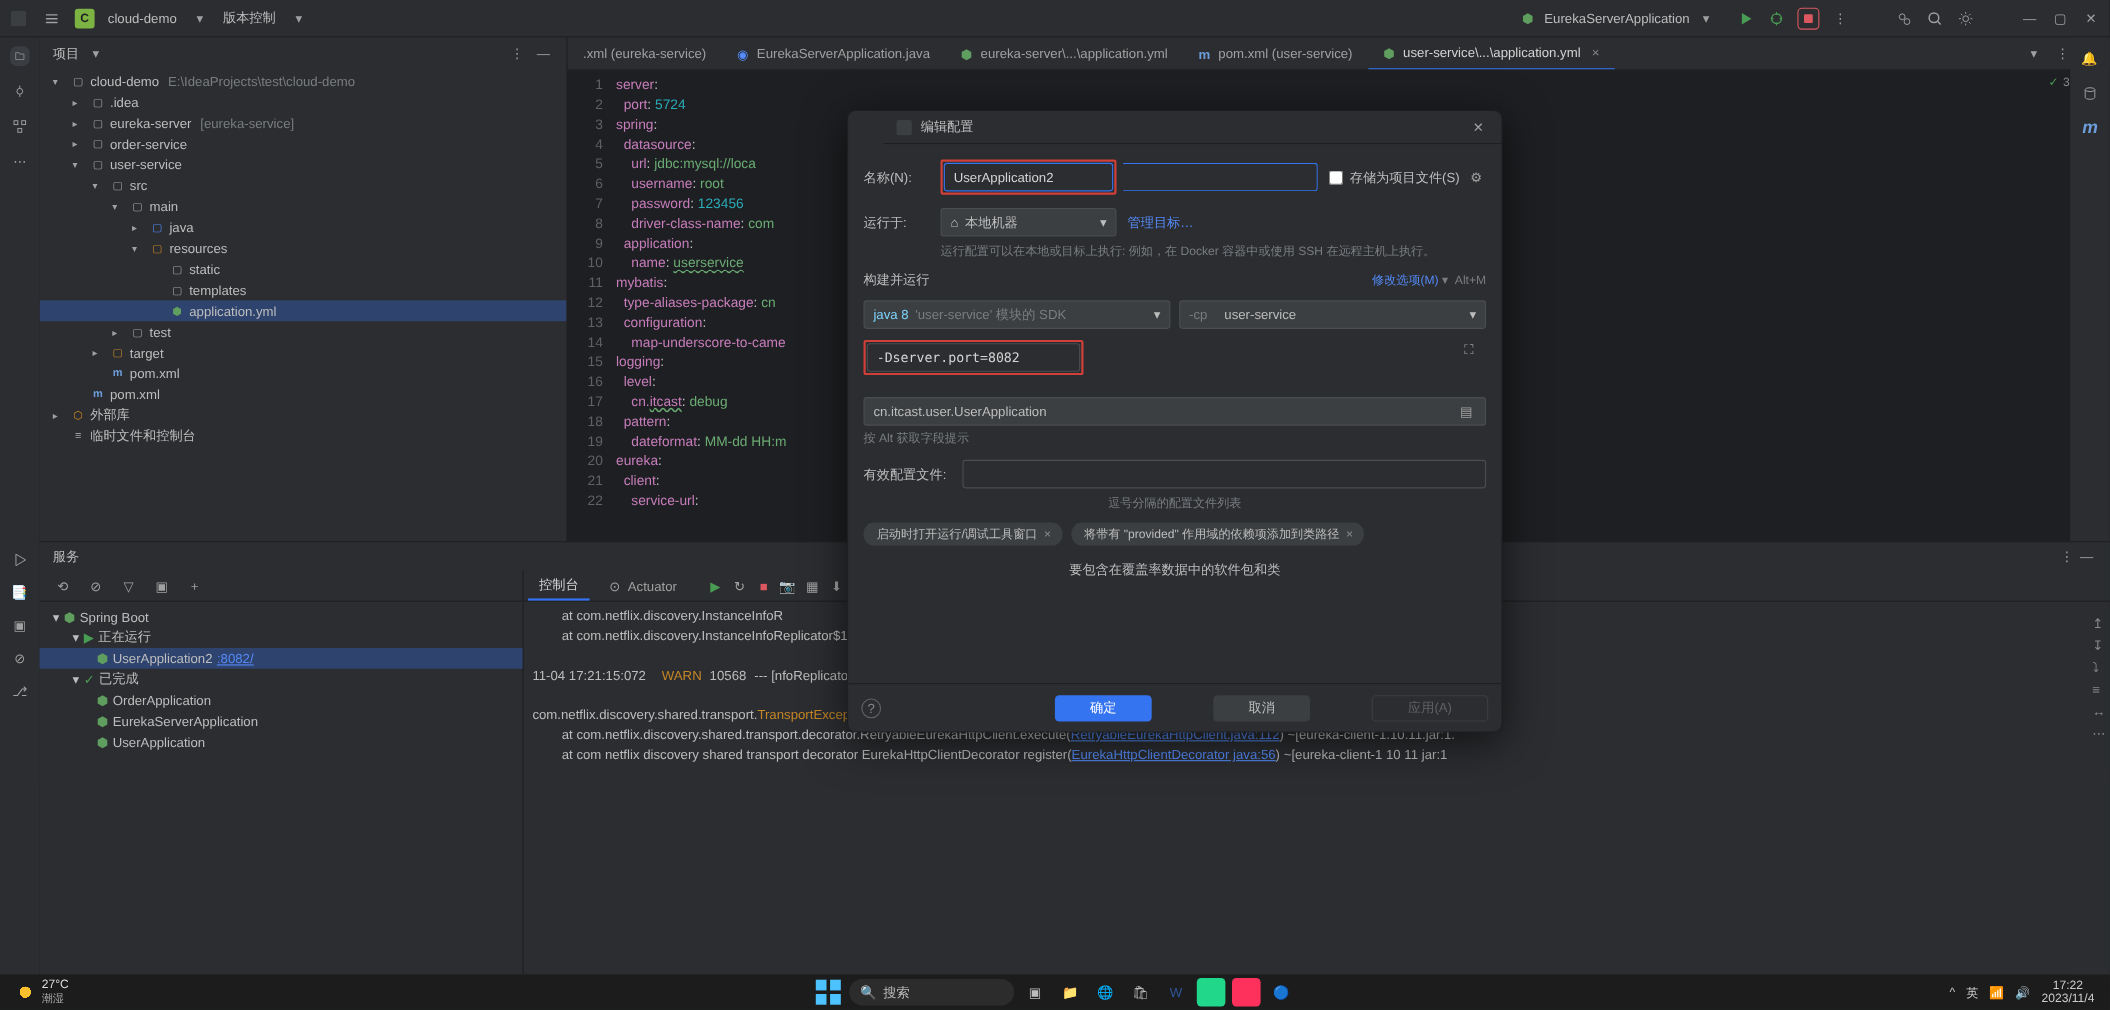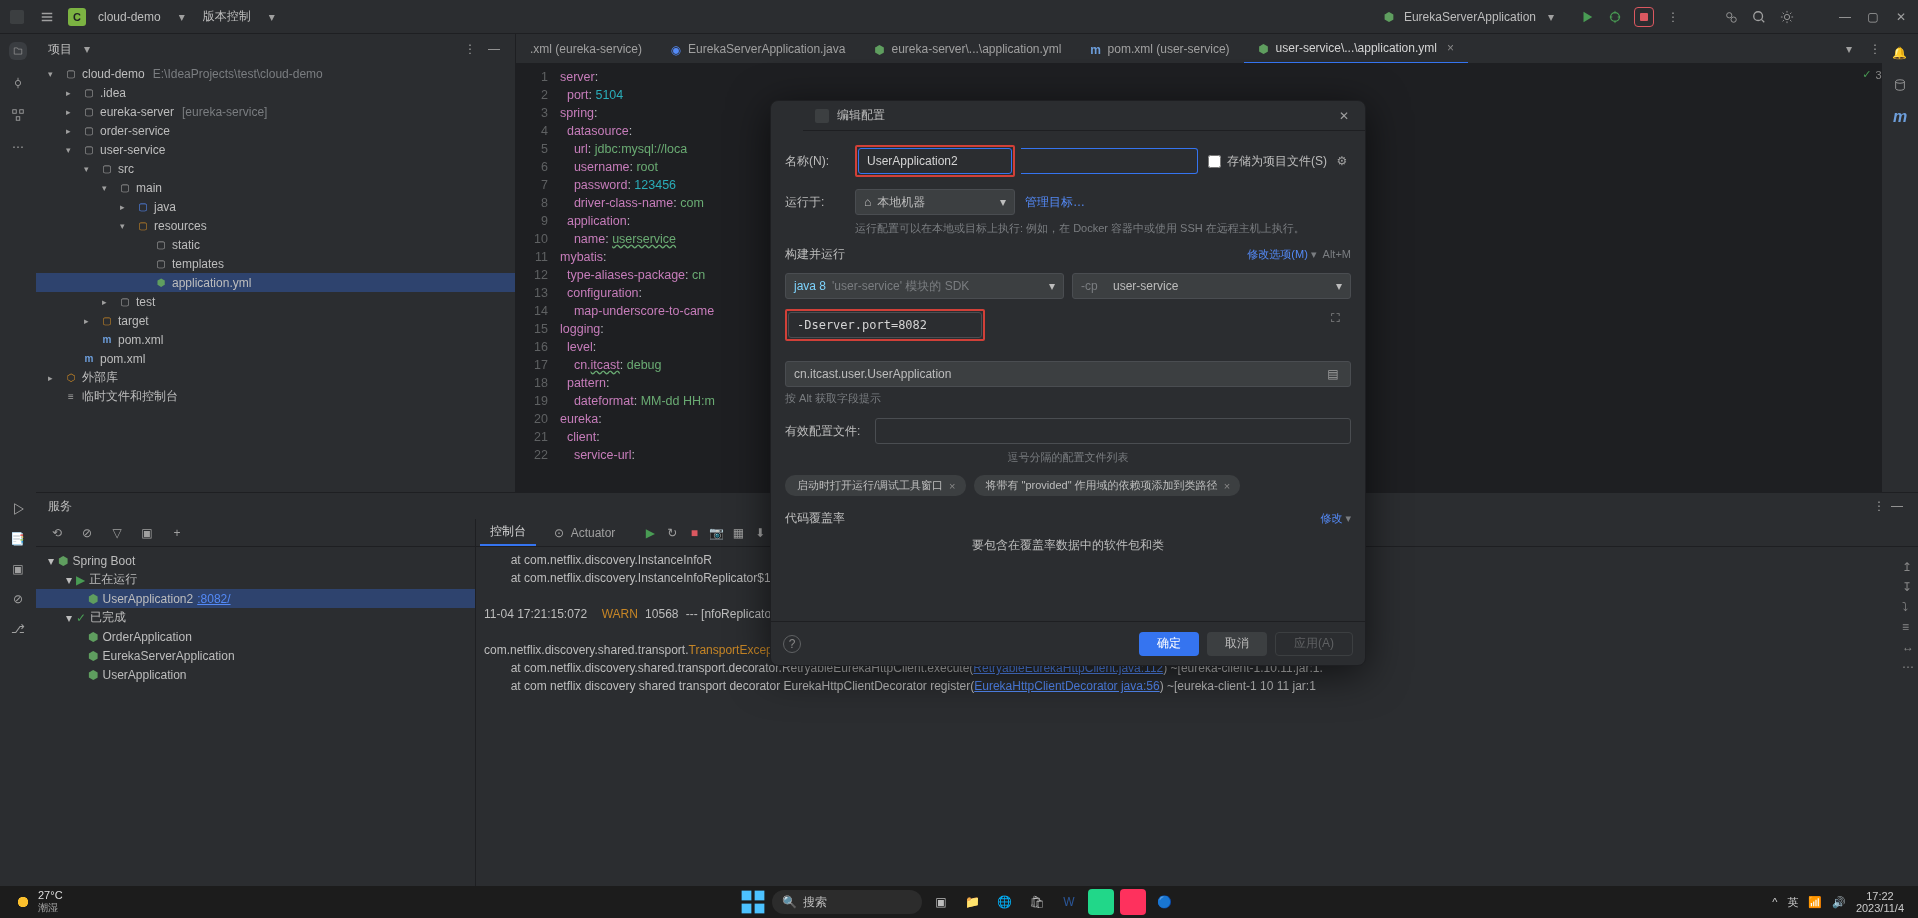--- a/index.html
+++ b/index.html
@@ -26,21 +26,21 @@
 .tree { flex: 1; overflow: auto; font-size: 12px; }
 .tree-row { display: flex; align-items: center; height: 19px; padding-left: 8px; gap: 4px; cursor: pointer; }
 .tree-row.sel { background: #2e436e; }
 .tree-row .arr { width: 12px; color: #a0a0a0; font-size: 9px; }
 .tree-row .ficon { width: 14px; height: 14px; display: inline-flex; align-items: center; justify-content: center; font-size: 10px; }
 .folder { color: #a0a0a0; }
 .mvn { color: #6d9edb; font-weight: bold; }
 .yml { color: #5f9e5f; }
 
 .editor-area { flex: 1; display: flex; flex-direction: column; background: #1e1f22; position: relative; }
-.tabs { height: 30px; display: flex; align-items: center; background: #2b2d30; border-bottom: 1px solid #1e1f22; overflow: hidden; text-align: center; }
+.tabs { height: 30px; display: flex; align-items: center; background: #2b2d30; border-bottom: 1px solid #1e1f22; overflow: hidden; }
 .tab { height: 30px; display: flex; align-items: center; padding: 0 14px; gap: 6px; color: #a0a0a0; font-size: 12px; white-space: nowrap; }
 .tab.active { border-bottom: 2px solid #3574f0; color: #d4d4d4; }
 .tab .tabic { width: 12px; height: 12px; }
 .tab .close { color: #888; margin-left: 4px; }
 .tabs .right-icons { margin-left: auto; display: flex; gap: 8px; padding-right: 8px; }
 
 .code { flex: 1; display: flex; font-family: "JetBrains Mono", Consolas, monospace; font-size: 12.5px; overflow: hidden; }
 .gutter { width: 44px; text-align: right; color: #5f6163; padding-right: 12px; padding-top: 4px; line-height: 18px; }
 .codetext { flex: 1; padding-top: 4px; line-height: 18px; white-space: pre; }
 .k { color: #c77dbb; }
@@ -103,21 +103,21 @@
 .dual .sel-like { flex: 1; }
 .dual .sel-like .sdk-name { color: #7dd3fc; }
 .dual .sel-like .sdk-desc { color: #7a7d80; }
 .vm { margin-bottom: 10px; }
 .vm .inp { font-family: Consolas, monospace; width: 100%; }
 .mainclass { margin-bottom: 4px; }
 .chips { display: flex; gap: 8px; margin: 10px 0 14px; }
 .chip { background: #3c3f41; border-radius: 10px; padding: 3px 10px 3px 12px; font-size: 11px; color: #bdbdbd; display: flex; align-items: center; gap: 6px; }
 .chip .x { color: #888; }
 .dialog-footer { height: 44px; border-top: 1px solid #1e1f22; display: flex; align-items: center; justify-content: flex-end; padding: 0 12px; gap: 8px; }
-.btn { height: 24px; padding: 0 18px; border-radius: 4px; font-size: 12px; border: none; cursor: pointer; }
+.btn { height: 24px; padding: 0 32px; border-radius: 4px; font-size: 12px; border: none; cursor: pointer; margin-left: 48px; }
 .btn.primary { background: #3574f0; color: #fff; }
 .btn.secondary { background: #3c3f41; color: #bdbdbd; }
 .btn.disabled { background: #2b2d30; color: #5f6163; border: 1px solid #3c3f41; }
 .qmark { width: 18px; height: 18px; border: 1px solid #5f6163; border-radius: 50%; display: flex; align-items: center; justify-content: center; color: #888; margin-right: auto; }
 
 .taskbar { position: absolute; left: 0; right: 0; bottom: 0; height: 32px; background: #1c1c1c; display: flex; align-items: center; padding: 0 14px; gap: 8px; }
 .taskbar .weather { display: flex; align-items: center; gap: 6px; color: #ddd; font-size: 11px; }
 .taskbar .center { position: absolute; left: 50%; transform: translateX(-50%); display: flex; align-items: center; gap: 6px; }
 .taskbar .search { display: flex; align-items: center; background: #2c2c2c; border-radius: 14px; height: 24px; padding: 0 14px 0 10px; gap: 6px; color: #bbb; width: 150px; }
 .taskbar .appic { width: 26px; height: 26px; border-radius: 4px; display: flex; align-items: center; justify-content: center; }
@@ -350,21 +350,21 @@
     </div>
     <div class="inspections">
         <span class="chk">✓</span>
         <span>3</span>
         <span>⌃</span>
         <span>⌄</span>
       </div>
     <div class="code">
       <div class="gutter">1<br>2<br>3<br>4<br>5<br>6<br>7<br>8<br>9<br>10<br>11<br>12<br>13<br>14<br>15<br>16<br>17<br>18<br>19<br>20<br>21<br>22</div>
       <div class="codetext"><span class="k">server</span><span class="c">:</span>
-  <span class="k">port</span><span class="c">: </span><span class="n">5104</span>
+  <span class="k">port</span><span class="c">: </span><span class="n">5724</span>
 <span class="k">spring</span><span class="c">:</span>
   <span class="k">datasource</span><span class="c">:</span>
     <span class="k">url</span><span class="c">: </span><span class="s">jdbc:mysql://loca</span>
     <span class="k">username</span><span class="c">: </span><span class="s">root</span>
     <span class="k">password</span><span class="c">: </span><span class="n">123456</span>
     <span class="k">driver-class-name</span><span class="c">: </span><span class="s">com</span>
   <span class="k">application</span><span class="c">:</span>
     <span class="k">name</span><span class="c">: </span><span class="s u">userservice</span>
 <span class="k">mybatis</span><span class="c">:</span>
   <span class="k">type-aliases-package</span><span class="c">: </span><span class="s">cn</span>
@@ -577,24 +577,20 @@
       <div class="chip">
           <span>启动时打开运行/调试工具窗口</span>
           <span class="x">×</span>
         </div>
       <div class="chip">
           <span>将带有 "provided" 作用域的依赖项添加到类路径</span>
           <span class="x">×</span>
         </div>
     </div>
 
-    <div class="section-hdr">
-      <span>代码覆盖率</span>
-      <span class="right-hint"><span class="link">修改</span> ▾</span>
-    </div>
     <div style="text-align:center;color:#bdbdbd;font-size:12px">要包含在覆盖率数据中的软件包和类</div>
   </div>
   <div class="dialog-footer">
     <span class="qmark">?</span>
     <button class="btn primary">确定</button>
     <button class="btn secondary">取消</button>
     <button class="btn disabled">应用(A)</button>
   </div>
 </div>
 

